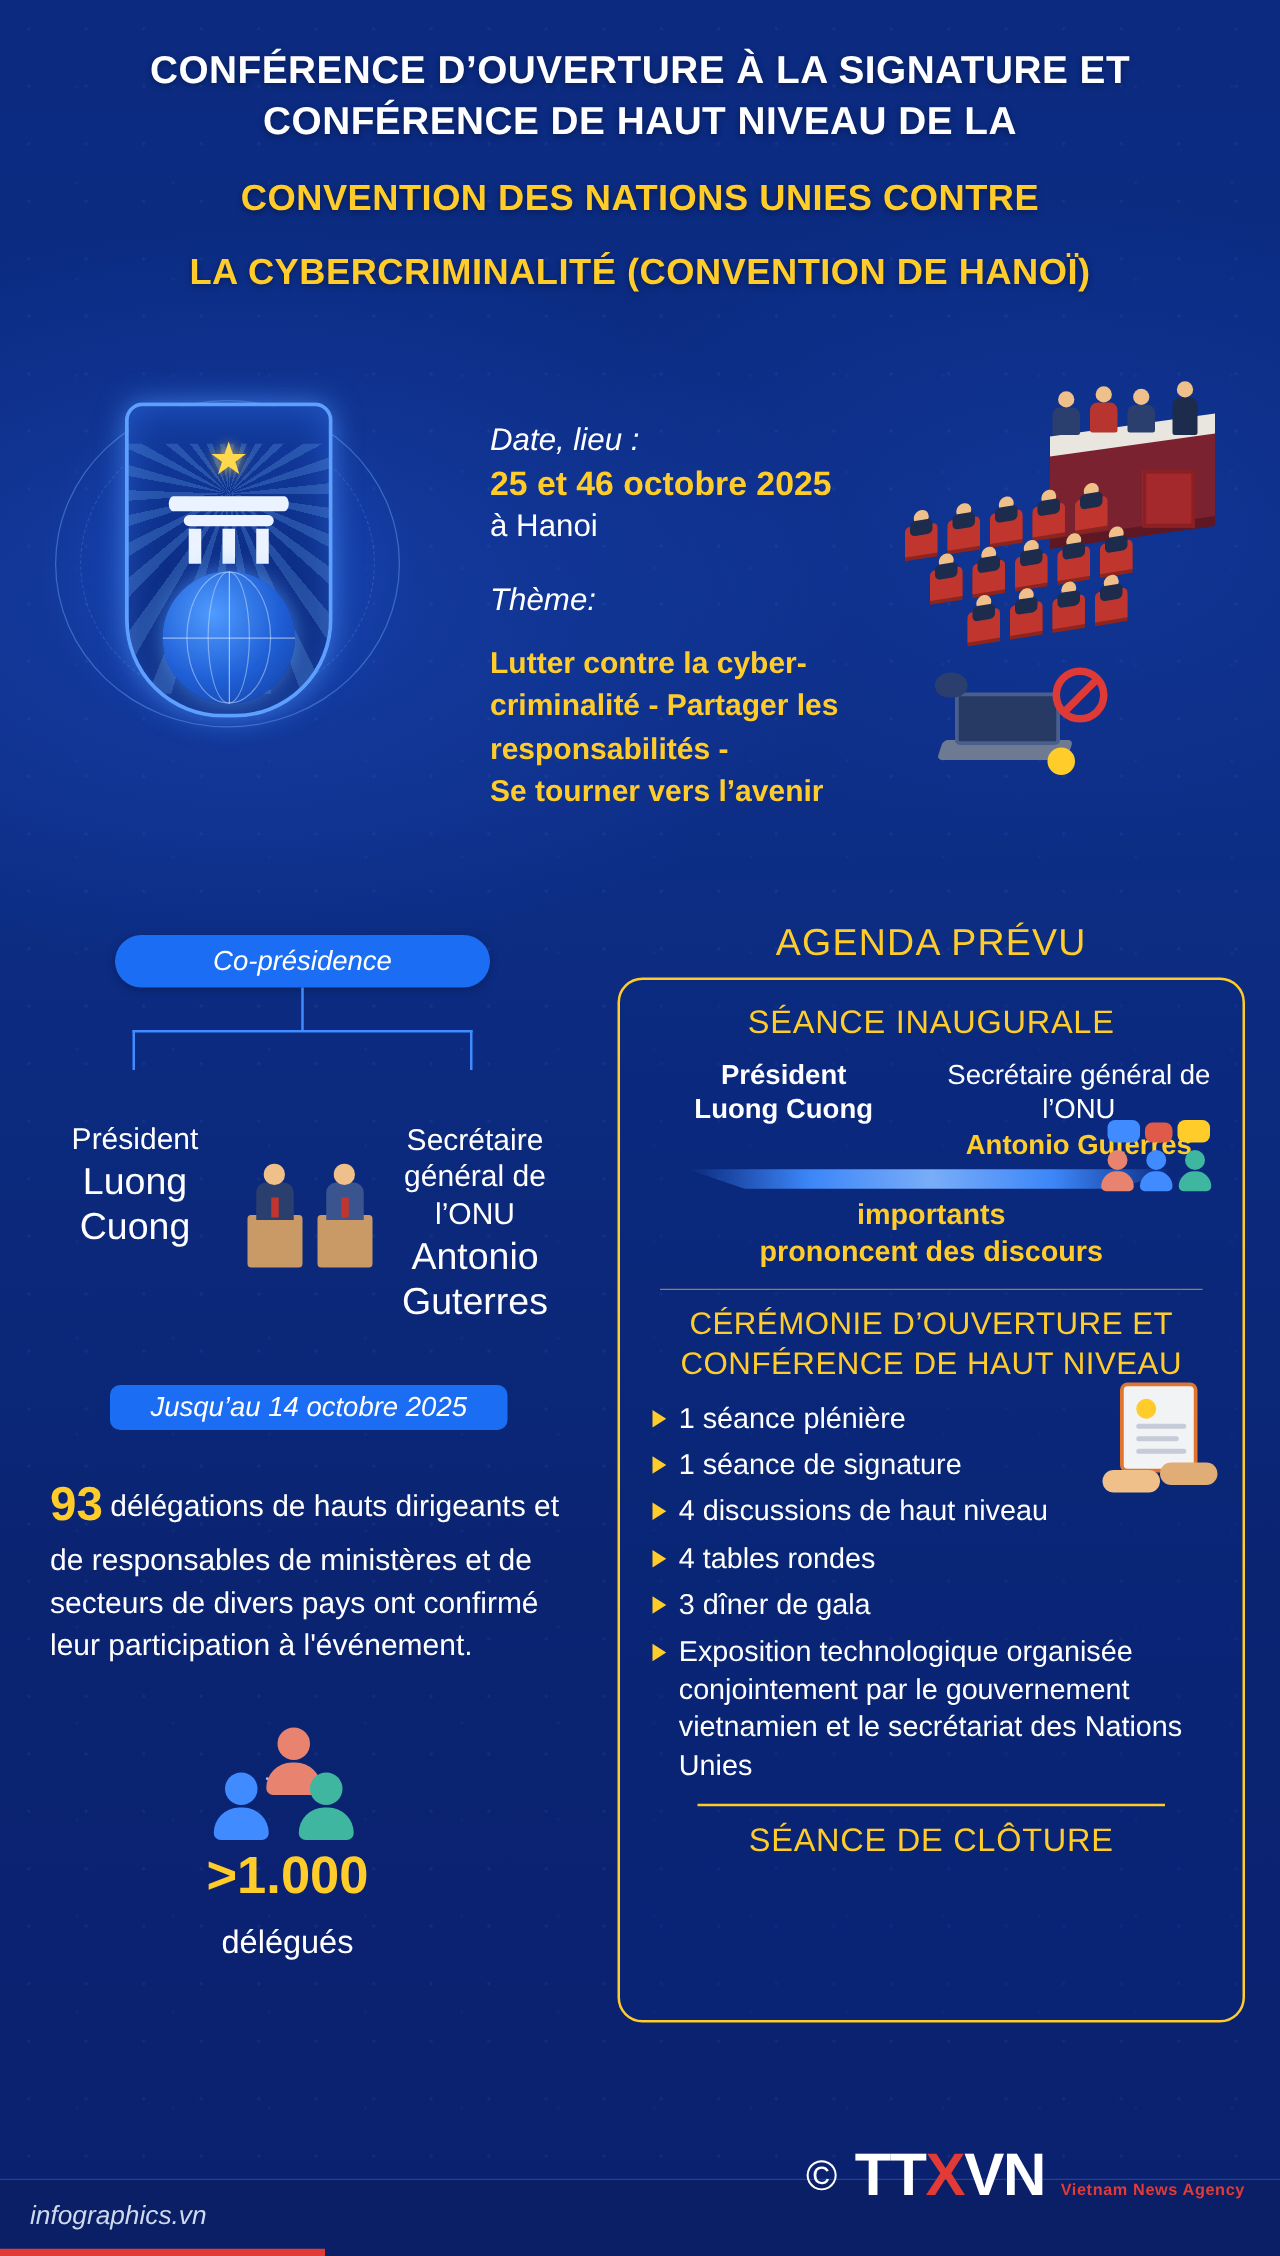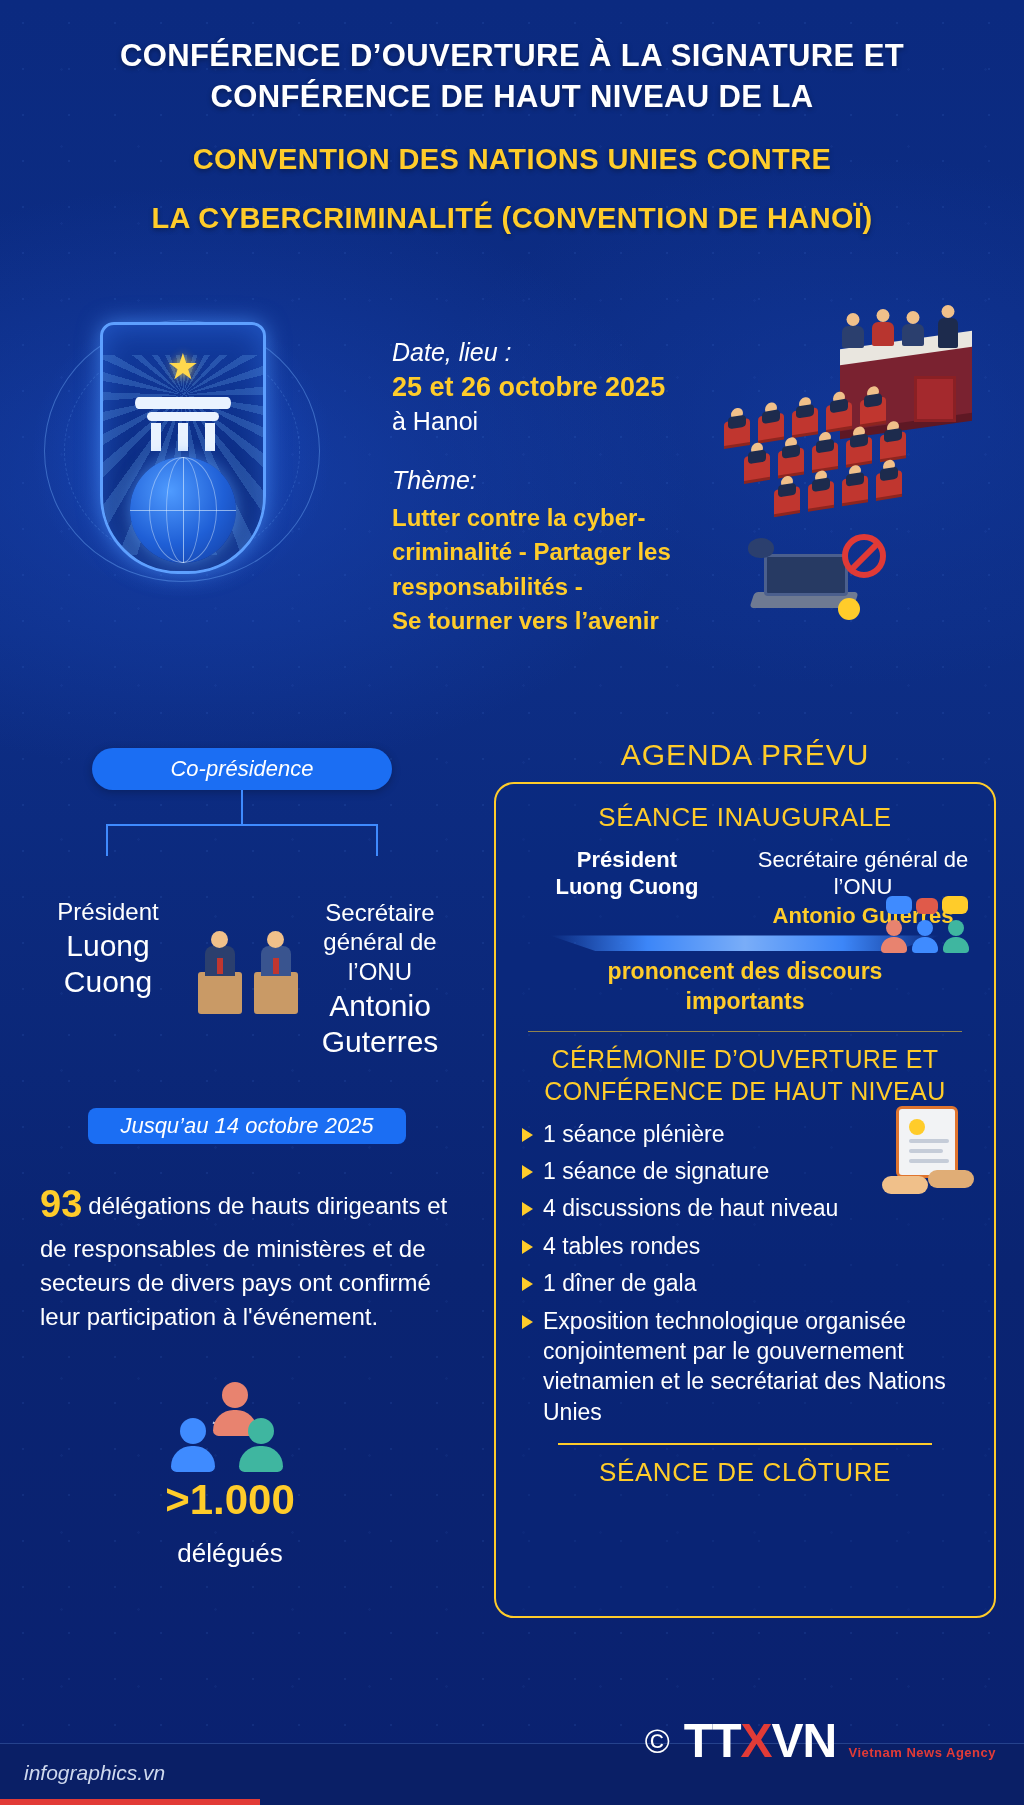--- a/index.html
+++ b/index.html
@@ -125,21 +125,21 @@
   }
   .meridian.m2 { left: 34%; width: 32%; }
 
   
   .info { position: absolute; left: 392px; top: 338px; width: 340px; }
   .info .lbl { color: #ffffff; font-size: 25px; font-style: italic; margin-bottom: 4px; }
   .info .gold-big { color: #ffcc2a; font-weight: bold; font-size: 27px; line-height: 1.2; }
   .info .white-sub { color: #ffffff; font-size: 25px; margin-top: 4px; }
   .info .theme-label { color: #ffffff; font-size: 25px; font-style: italic; margin-top: 30px; }
   .info .theme-text {
-    color: #ffcc2a; font-weight: bold; font-size: 24px; line-height: 1.42; margin-top: 6px;
+    color: #ffcc2a; font-weight: bold; font-size: 24px; line-height: 1.42; margin-top: 19px;
   }
 
   
   .room { position: absolute; left: 718px; top: 318px; width: 258px; height: 200px; }
   .podium-deck {
     position: absolute; right: 4px; top: 30px; width: 132px; height: 74px;
     background: #7a2230; transform: skewY(-8deg);
     box-shadow: 0 8px 0 #5e1824;
   }
   .deck-top {
@@ -368,21 +368,21 @@
       </div>
       <div class="globe">
         <div class="meridian"></div>
           <div class="meridian m2"></div>
       </div>
     </div>
   </div>
 
   <div class="info">
     <div class="lbl">Date, lieu :</div>
-    <div class="gold-big">25 et 26 octobre 2025</div>
+    <div class="gold-big">25 et 46 octobre 2025</div>
     <div class="white-sub">à Hanoi</div>
     <div class="theme-label">Thème:</div>
     <div class="theme-text">
       <div>Lutter contre la cyber-</div>
       <div>criminalité - Partager les</div>
       <div>responsabilités -</div>
       <div>Se tourner vers l’avenir</div>
     </div>
   </div>
 
@@ -545,22 +545,22 @@
       <div class="col">
         <div class="b">Secrétaire général de l’ONU</div>
         <div class="b">
             <span class="gold">Antonio Guterres</span>
           </div>
       </div>
     </div>
 
     <div class="swoosh"></div>
     <div class="speech-line">
+      <div>importants</div>
       <div>prononcent des discours</div>
-      <div>importants</div>
     </div>
 
     <div class="chat-art">
       <div class="bub b1"></div>
         <div class="bub b2"></div>
         <div class="bub b3"></div>
       <div class="ch-fig cf1">
           <div class="ch-head"></div>
           <div class="ch-body"></div>
         </div>
@@ -593,21 +593,21 @@
       <div class="bullet">
         <span class="tri"></span>
         <span class="txt">4 discussions de haut niveau</span>
       </div>
       <div class="bullet">
         <span class="tri"></span>
         <span class="txt">4 tables rondes</span>
       </div>
       <div class="bullet">
         <span class="tri"></span>
-        <span class="txt">1 dîner de gala</span>
+        <span class="txt">3 dîner de gala</span>
       </div>
       <div class="bullet">
         <span class="tri"></span>
         <span class="txt">Exposition technologique organisée conjointement par le gouvernement vietnamien et le secrétariat des Nations Unies</span>
       </div>
     </div>
 
     <div class="doc-art">
       <div class="clipboard">
         <div class="cb-seal"></div>

